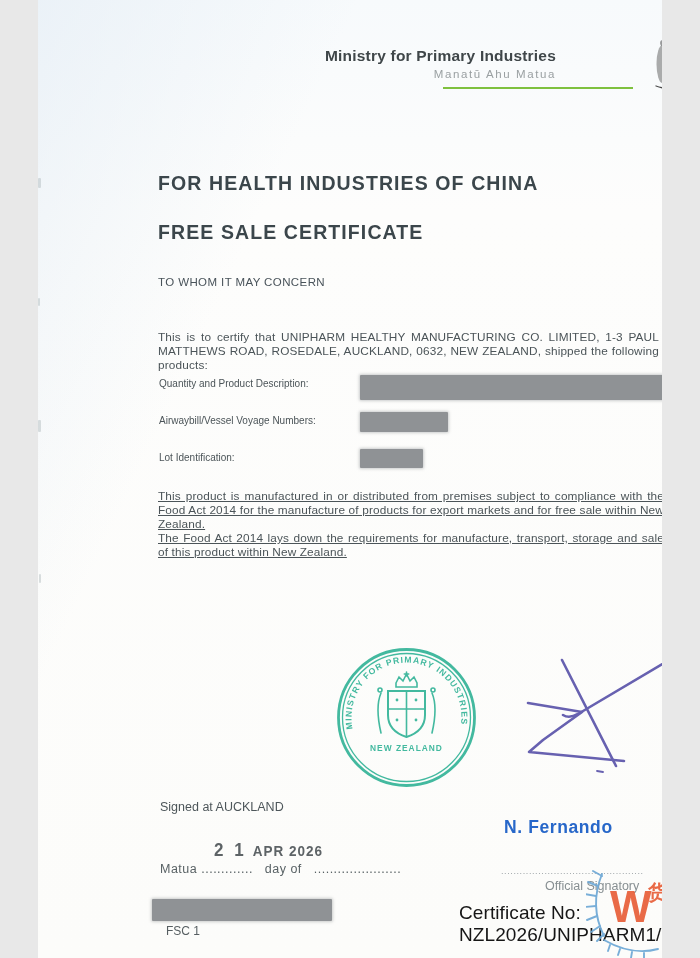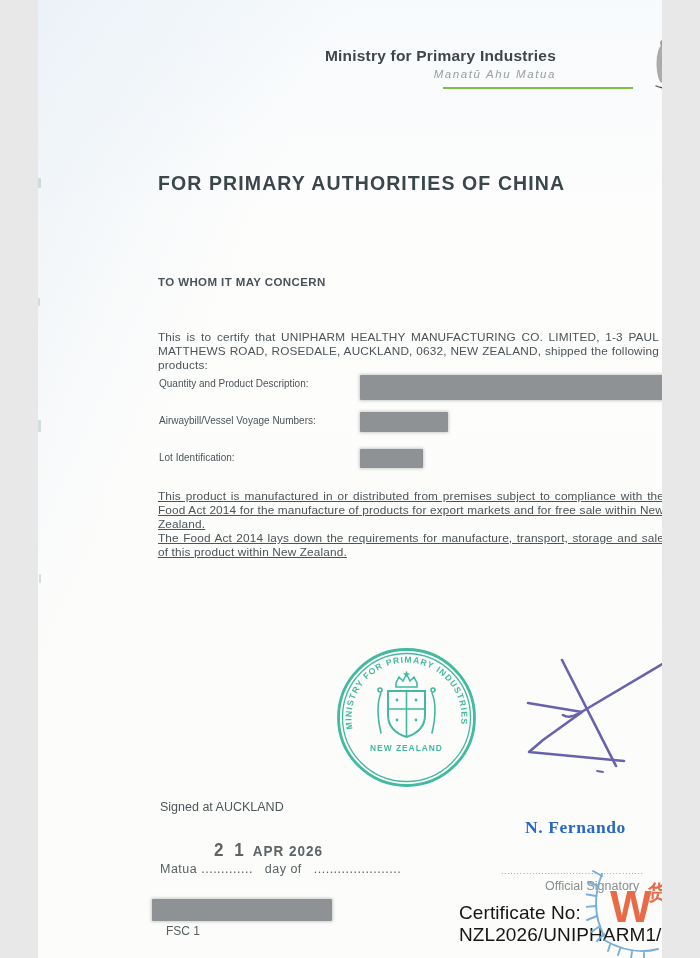--- a/index.html
+++ b/index.html
@@ -12,28 +12,28 @@
       linear-gradient(180deg, #f7fafc 0%, #fdfdfc 22%, #fcfcfa 100%);
     overflow:hidden;
     font-family:"Liberation Sans", sans-serif;
     color:#4d565a;
   }
   .abs{position:absolute;}
 
   
   .mpi-text{top:47px; right:106px; text-align:right;}
   .mpi-title{font-size:15.5px; font-weight:bold; color:#3f4649; letter-spacing:.2px;}
-  .mpi-sub{font-size:11.5px; color:#9aa0a2; letter-spacing:1.6px; margin-top:3px;font-style:italic;}
+  .mpi-sub{font-size:11.5px; color:#9aa0a2; letter-spacing:1.6px; margin-top:3px;}
   .green-line{top:87px; left:405px; width:190px; height:2.4px; background:#7fc13e;}
   .arms{top:32px; left:598px;}
 
   
   .h-main{top:172px; left:120px; font-size:19.5px; font-weight:bold; color:#3b464b; letter-spacing:1.1px;}
   .h-cert{top:221px; left:120px; font-size:19.5px; font-weight:bold; color:#3b464b; letter-spacing:1.1px;}
-  .h-towhom{top:276px; left:120px; font-size:11.5px; font-weight:bold; color:#49535a; letter-spacing:.4px;}
+  .h-towhom{top:276px; left:120px; font-size:11.5px; font-weight:normal; color:#49535a; letter-spacing:.4px;}
 
   
   .para{font-size:11.8px; line-height:14px; text-align:justify; color:#4b5458; letter-spacing:.15px;}
   .para1{top:320px; left:120px; width:501px;margin-top:10px;}
   .para2{top:489px; left:120px; width:506px;}
   .para2 p{margin:0;text-decoration:underline;}
   .field-label{font-size:10px; color:#4b5458;}
   .fl1{top:378px; left:121px;}
   .fl2{top:415px; left:121px;}
   .fl3{top:452px; left:121px;}
@@ -46,21 +46,21 @@
   
   .stamp{top:645px; left:296px; opacity:.88;}
   .sig{top:645px; left:458px;}
 
   
   .signed-at{top:800px; left:122px; font-size:12.5px; color:#4d565a;}
   .date-stamp{top:841px; left:176px; color:#5d6366; font-weight:bold; transform:scaleY(1.08); letter-spacing:1px; white-space:nowrap;}
   .date-day{font-size:17px; letter-spacing:3px; margin-right:6px;}
   .date-rest{font-size:13.5px;}
   .day-line{top:862px; left:122px; font-size:12.5px; color:#59626 5; color:#596265; letter-spacing:.5px; white-space:pre;}
-  .sig-name{top:817px; left:487px; font-family:Liberation Serif, serif; font-weight:bold; font-size:17.5px; color:#2767c9; letter-spacing:.6px;}
+  .sig-name{top:817px; left:466px; font-family:Liberation Sans, sans-serif; font-weight:bold; font-size:17.5px; color:#2767c9; letter-spacing:.6px;}
   .dotted-line{top:866px; left:463px; font-size:9px; color:#9aa1a4; letter-spacing:.6px;}
   .official{top:879px; left:507px; font-size:12.5px; color:#878f92;}
   .cert-no{top:902px; left:421px; font-size:19px; font-weight:normal; color:#161616; letter-spacing:.1px;}
   .fsc{top:924px; left:128px; font-size:12px; color:#565e61;}
 
   
   .wm{top:864px; left:548px; z-index:6; opacity:.93;}
 
   
   .speck{background:#aeb7bb; opacity:.45; border-radius:1px;}
@@ -99,21 +99,22 @@
       <ellipse cx="26.5" cy="32" rx="6" ry="19" fill="#4a4a4a" fill-opacity=".45" stroke="none"></ellipse>
       <circle cx="69" cy="11" r="3" fill="#4a4a4a" fill-opacity=".55" stroke="none"></circle>
       <ellipse cx="69.5" cy="32" rx="6" ry="19" fill="#4a4a4a" fill-opacity=".45" stroke="none"></ellipse>
       <path d="M77,3 l-4,48"></path>
 
       <path d="M20,54 Q48,63 76,54"></path>
       <path d="M29,58 Q48,64 67,58"></path>
     </g>
   </svg>
 
-  <div class="abs h-main">FOR PRIMARY AUTHORITIES OF CHINA</div>
+  <div class="abs h-main">FOR HEALTH INDUSTRIES OF CHINA</div>
+  <div class="abs h-cert">FREE SALE CERTIFICATE</div>
   <div class="abs h-towhom">TO WHOM IT MAY CONCERN</div>
 
   <div class="abs para para1">This is to certify that UNIPHARM HEALTHY MANUFACTURING CO. LIMITED, 1-3 PAUL MATTHEWS ROAD, ROSEDALE, AUCKLAND, 0632, NEW ZEALAND, shipped the following products:</div>
 
   <div class="abs field-label fl1">Quantity and Product Description:</div>
   <div class="abs redact rb1"></div>
 
   <div class="abs field-label fl2">Airwaybill/Vessel Voyage Numbers:</div>
   <div class="abs redact rb2"></div>
 

